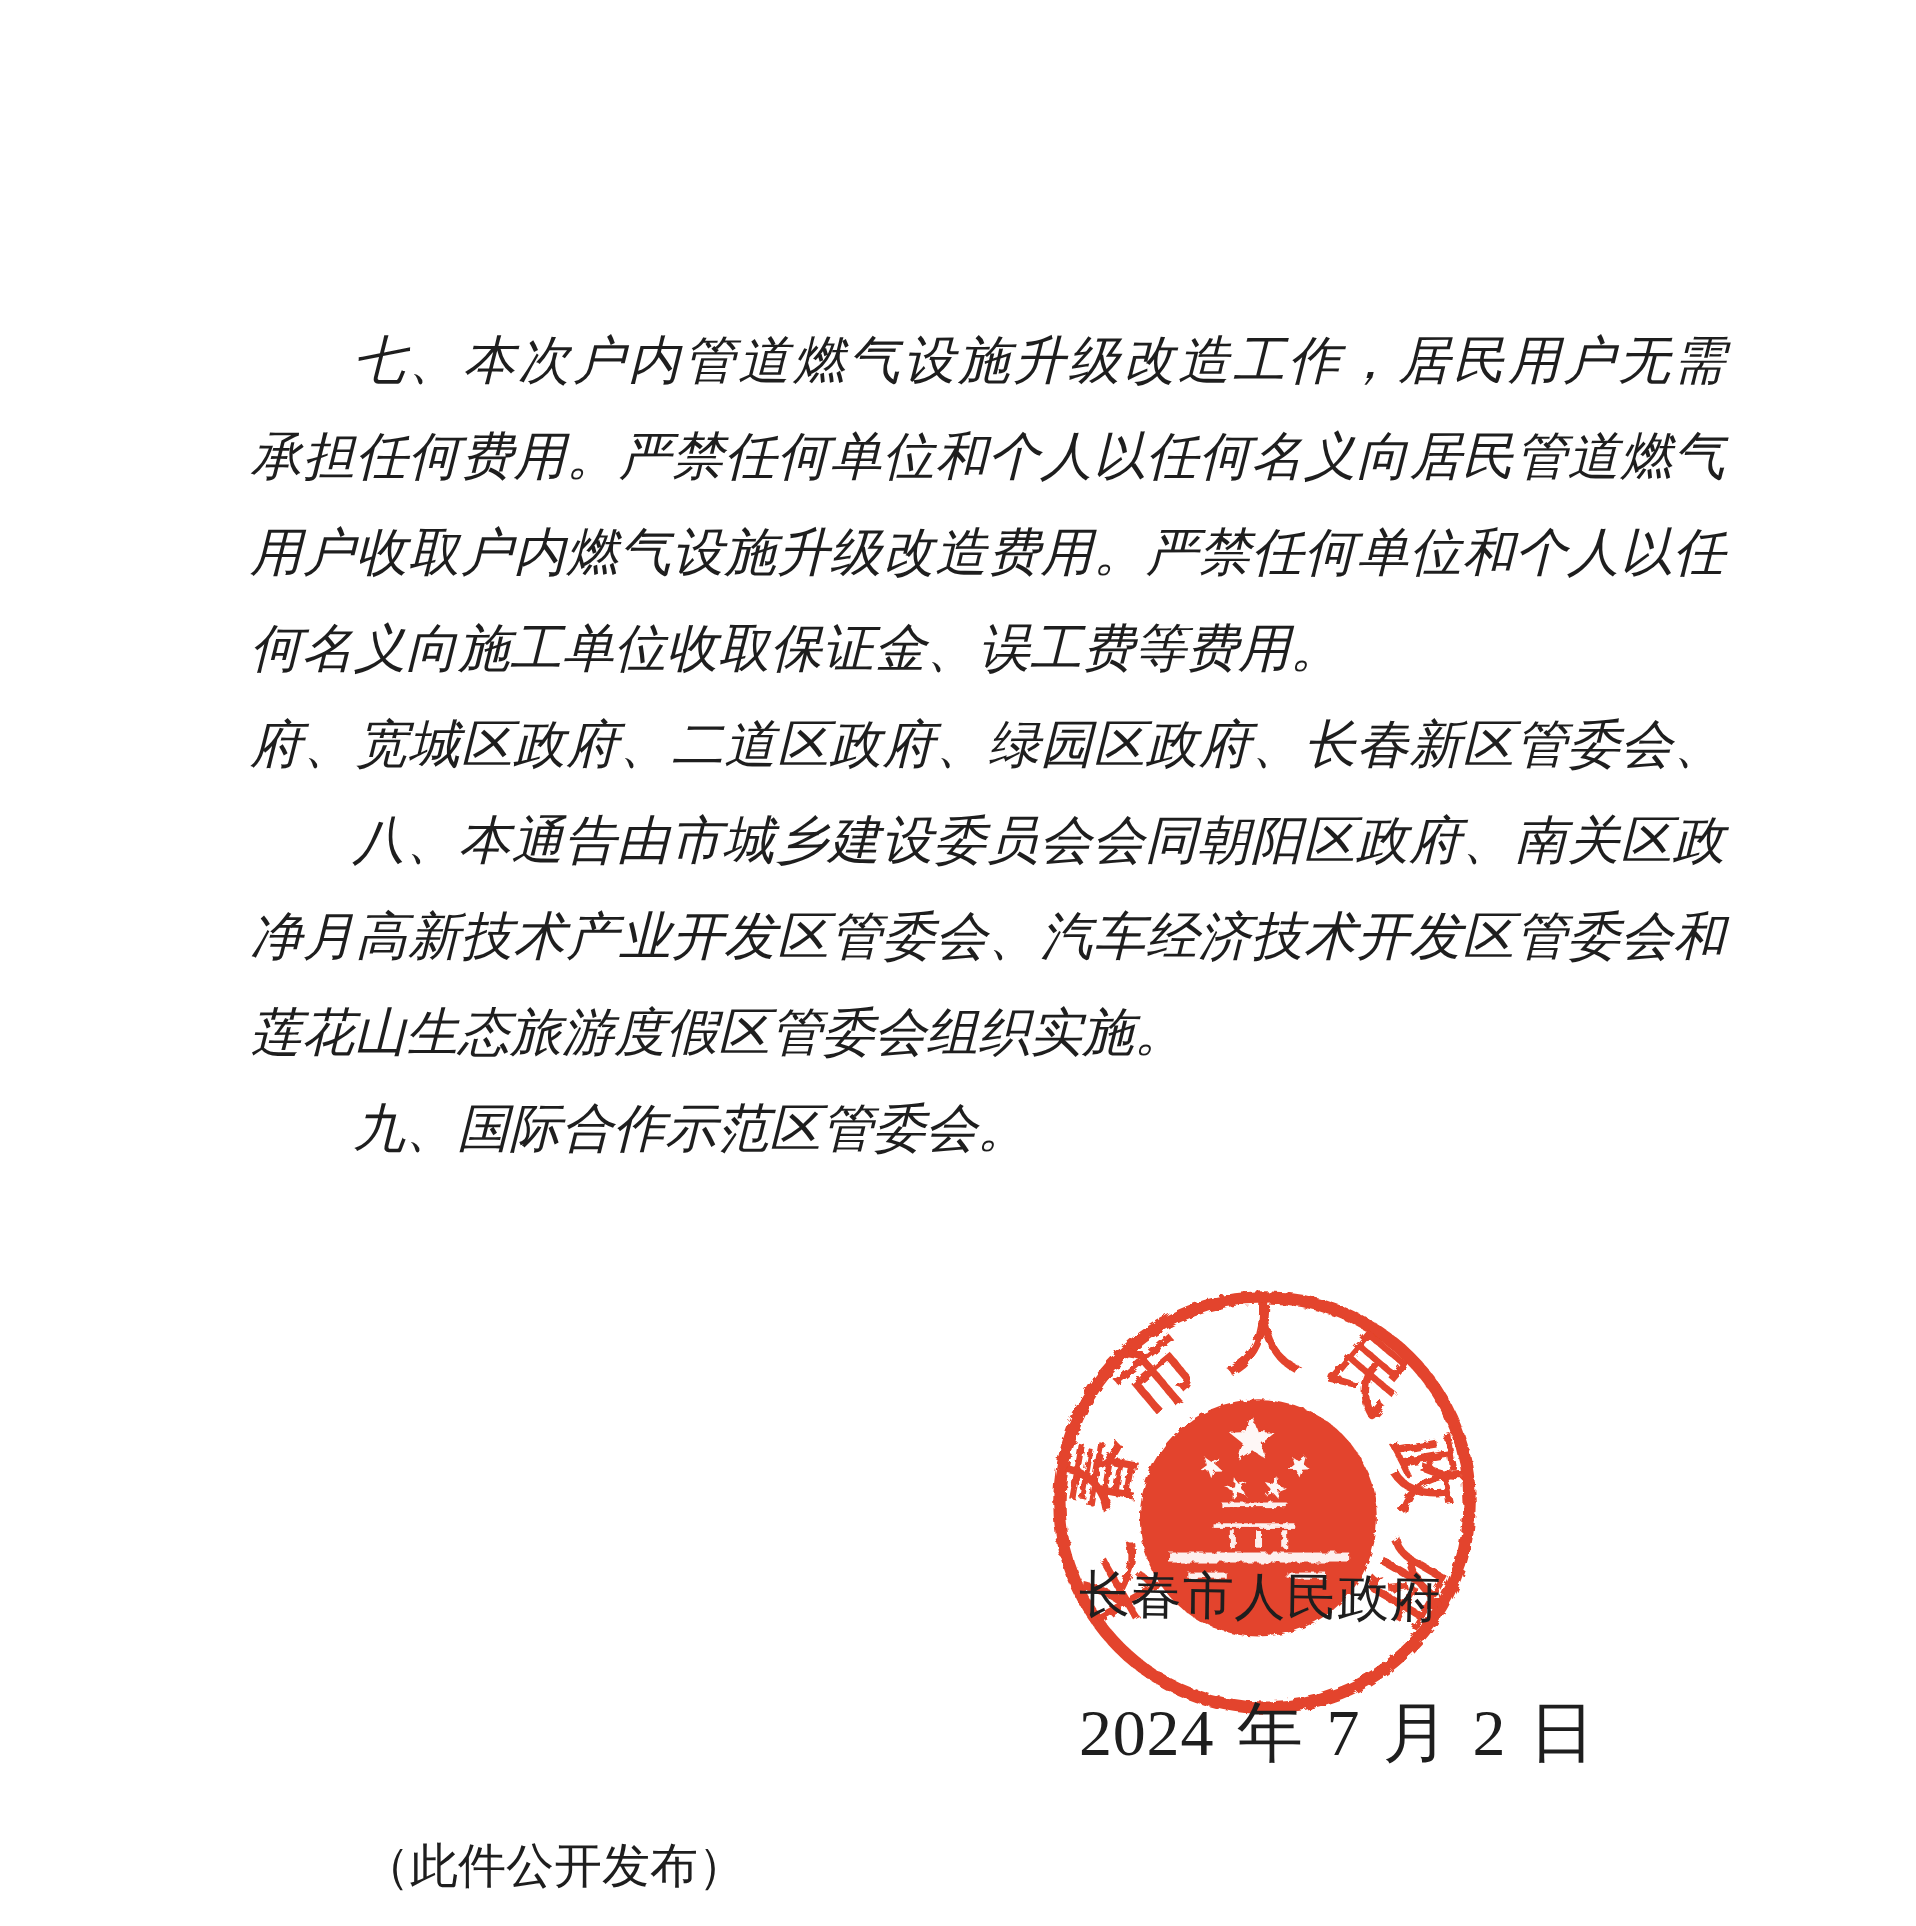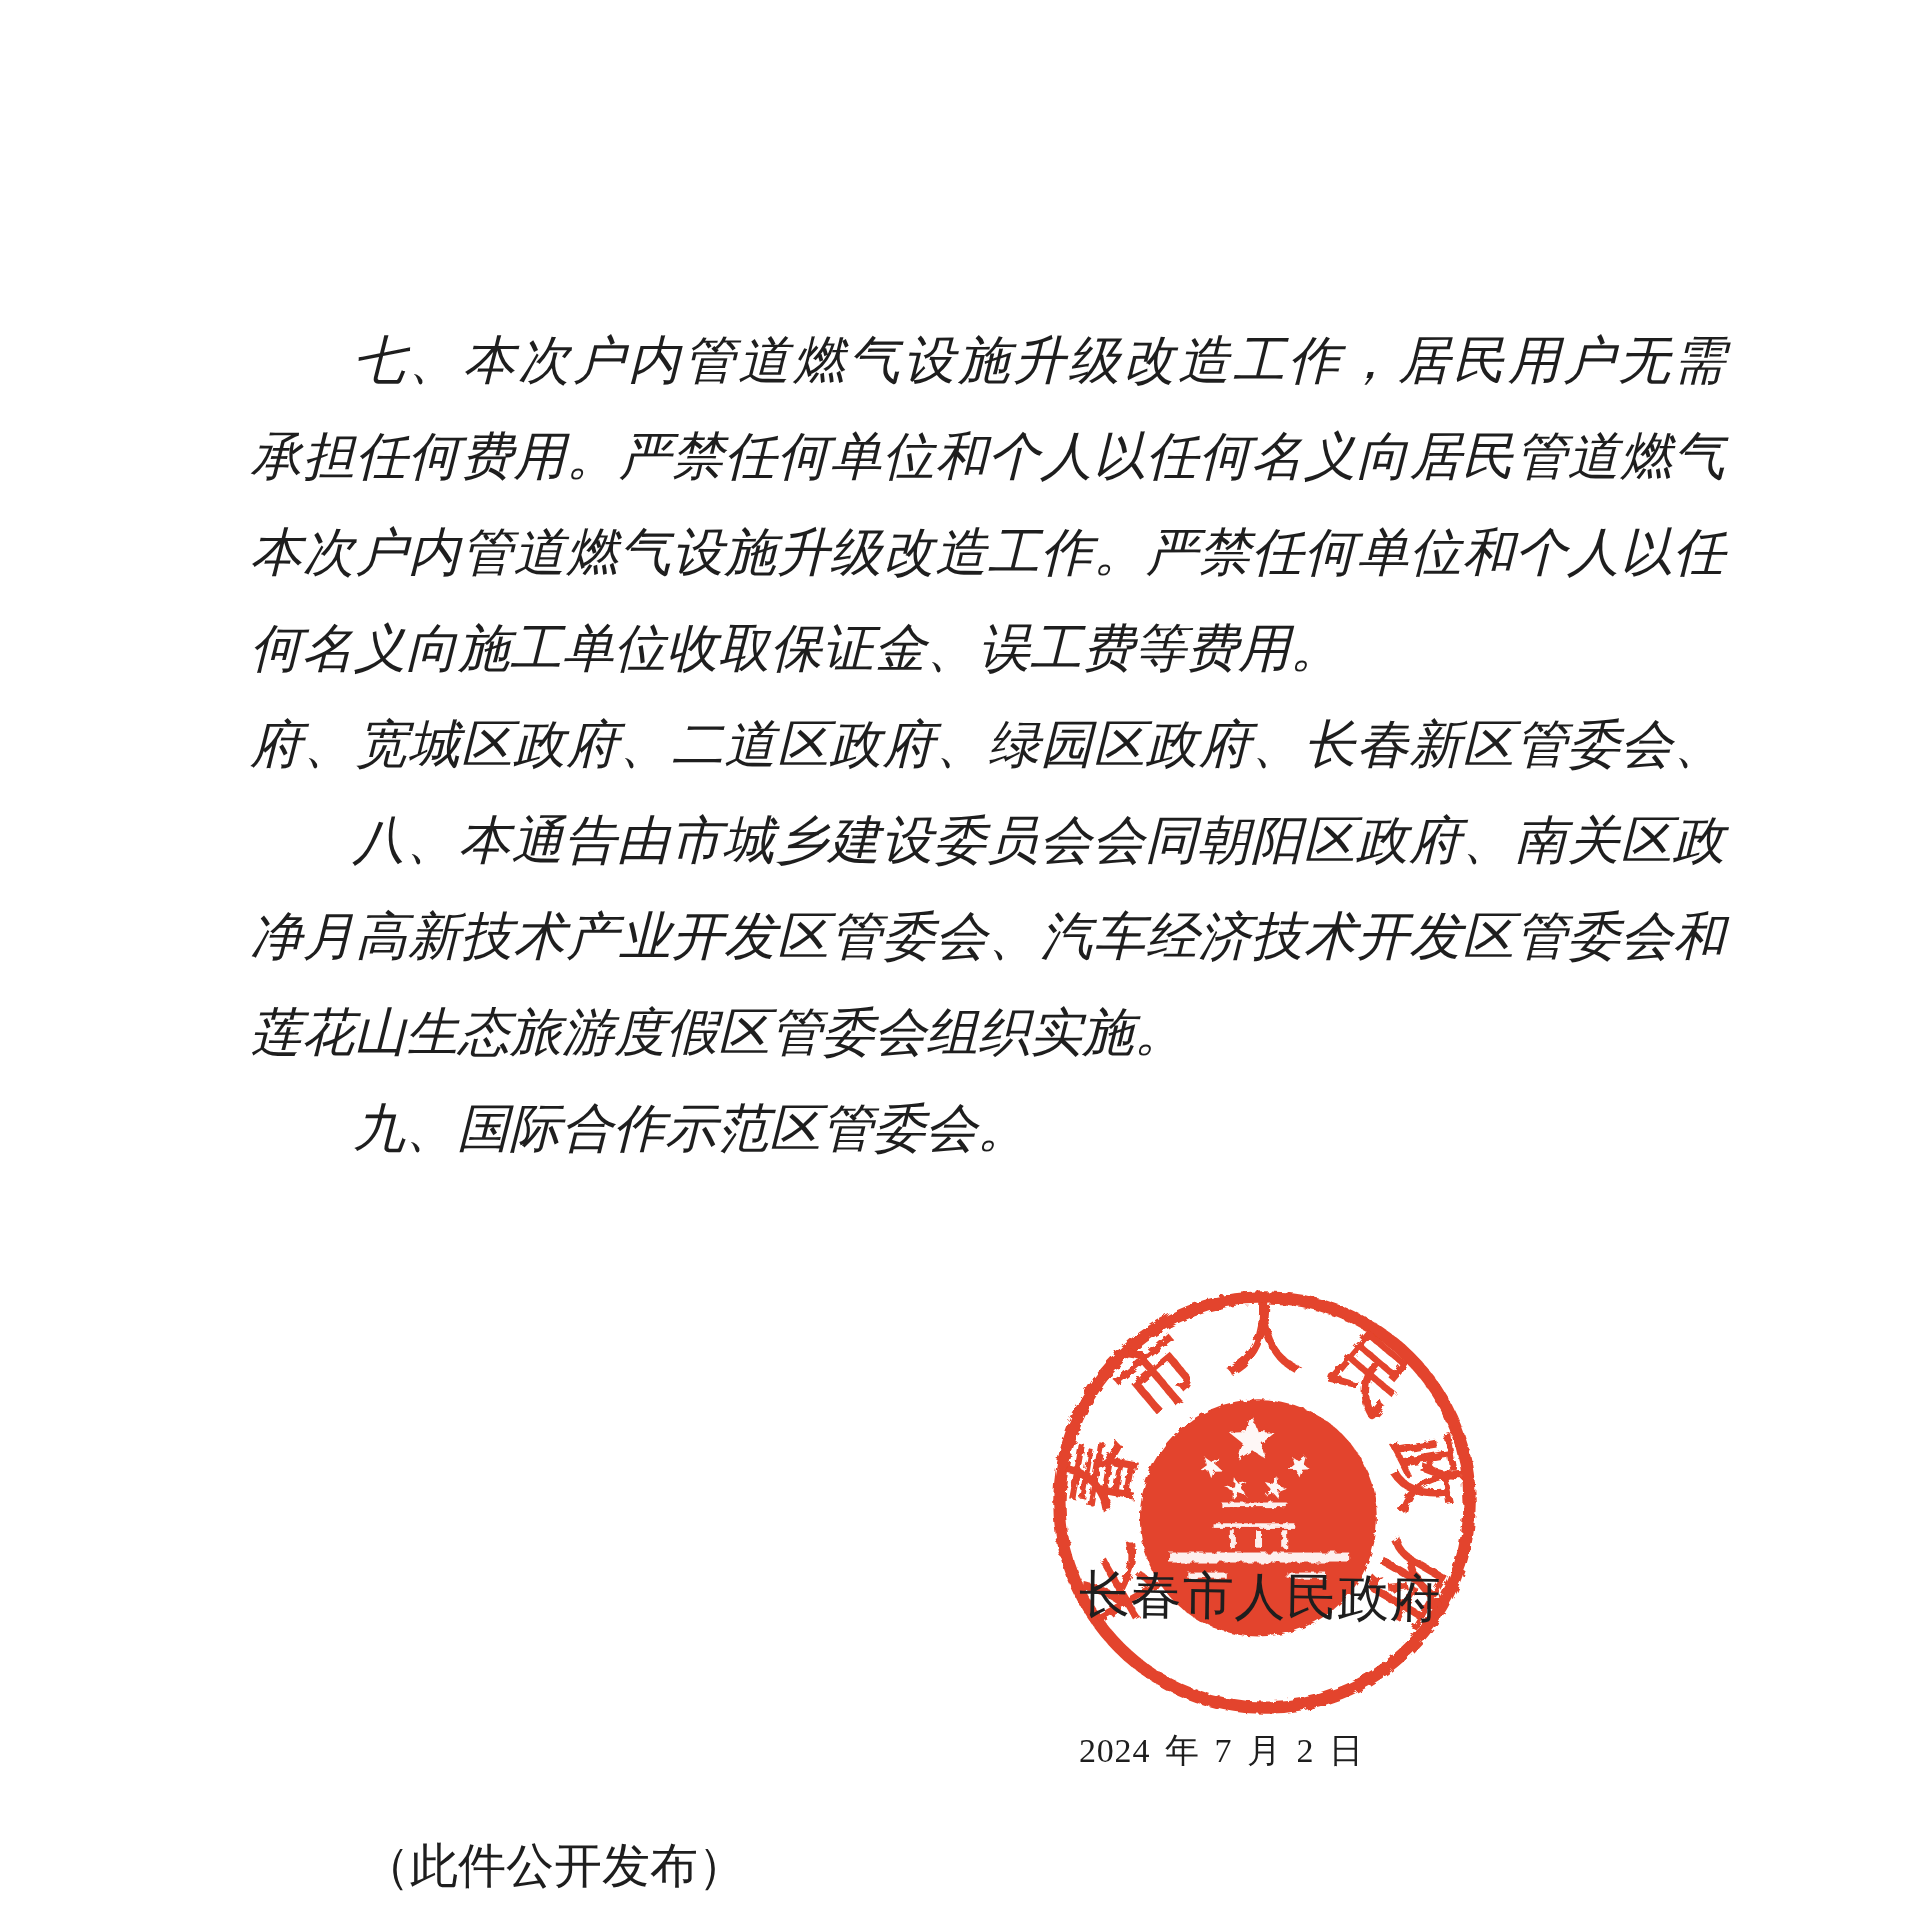--- a/index.html
+++ b/index.html
@@ -38,22 +38,22 @@
   .line.indent{ text-indent:103px; }
 
   
   .sig-name{
     position:absolute;left:1079px;top:1563px;
     font-size:51px;color:var(--ink-color);
     white-space:nowrap;letter-spacing:0.8px;
     transform:rotate(0.8deg);
   }
   .sig-date{
-    position:absolute;left:1079px;top:1728px;
-    font-size:34px;color:var(--ink-color);
+    position:absolute;left:1079px;top:1688px;
+    font-size:66px;color:var(--ink-color);
     white-space:nowrap;word-spacing:5.4px;letter-spacing:0.8px;
   }
   .publish-note{
     position:absolute;left:362px;top:1834px;
     font-size:48px;color:var(--ink-color);
     white-space:nowrap;
   }
 
   
   .seal{
@@ -72,21 +72,21 @@
   .white-bar{fill:#ffffff;fill-opacity:0.92;}
 </style>
 </head>
 <body>
 
 <div class="page">
 
   <div class="body-text">
     <div class="line just indent">七、本次户内管道燃气设施升级改造工作，居民用户无需</div>
     <div class="line just">承担任何费用。严禁任何单位和个人以任何名义向居民管道燃气</div>
-    <div class="line just">本次户内管道燃气设施升级改造工作。严禁任何单位和个人以任</div>
+    <div class="line just">用户收取户内燃气设施升级改造费用。严禁任何单位和个人以任</div>
     <div class="line">何名义向施工单位收取保证金、误工费等费用。</div>
     <div class="line just">府、宽城区政府、二道区政府、绿园区政府、长春新区管委会、</div>
     <div class="line just indent">八、本通告由市城乡建设委员会会同朝阳区政府、南关区政</div>
     <div class="line just">净月高新技术产业开发区管委会、汽车经济技术开发区管委会和</div>
     <div class="line">莲花山生态旅游度假区管委会组织实施。</div>
     <div class="line indent">九、国际合作示范区管委会。</div>
   </div>
 
   <svg class="seal" viewBox="0 0 1120 1120" xmlns="http://www.w3.org/2000/svg">
     <defs>

